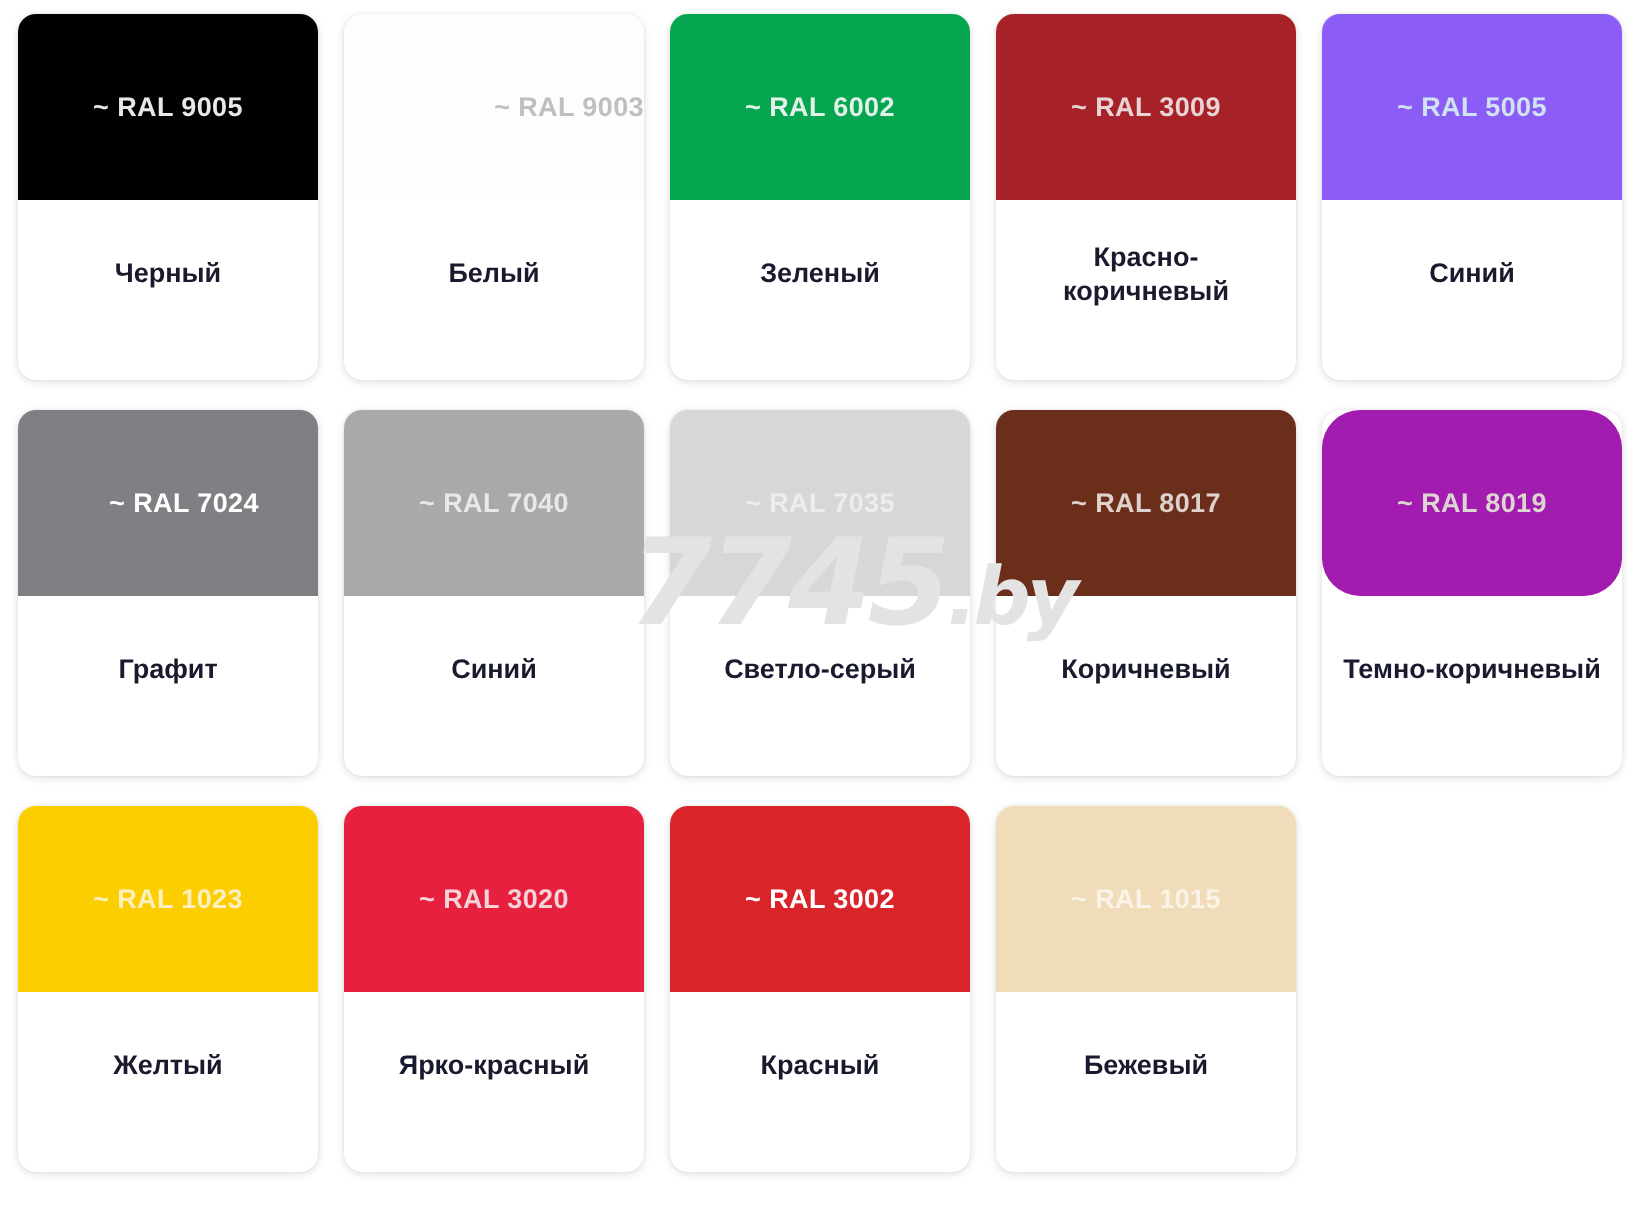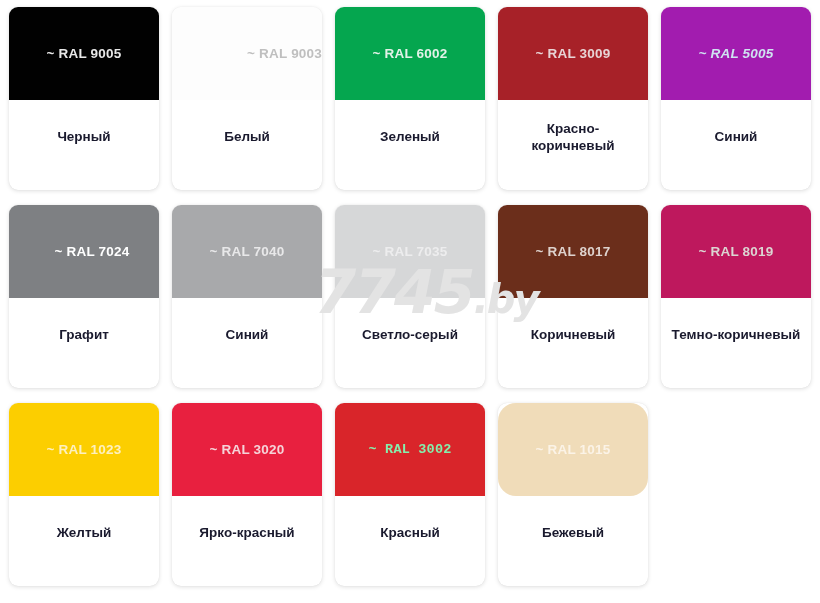--- a/index.html
+++ b/index.html
@@ -123,21 +123,21 @@
       </div>
       <div class="card-name">Зеленый</div>
     </div>
     <div class="color-card">
       <div class="swatch" style="background: rgb(167, 33, 40);">
         <div class="swatch-code" style="color: rgb(232, 212, 213);">~ RAL 3009</div>
       </div>
       <div class="card-name">Красно-коричневый</div>
     </div>
     <div class="color-card">
-      <div class="swatch" style="background: #a21caf; font-style: italic;">
+      <div class="swatch" style="background: #8b5cf6;">
         <div class="swatch-code" style="color: rgb(207, 227, 241);">~ RAL 5005</div>
       </div>
       <div class="card-name">Синий</div>
     </div>
     <div class="color-card">
       <div class="swatch" style="background: rgb(126, 128, 131);">
         <div class="swatch-code" style="color: #ffffff; margin-left: 16px;">~ RAL 7024</div>
       </div>
       <div class="card-name">Графит</div>
     </div>
@@ -153,43 +153,43 @@
       </div>
       <div class="card-name">Светло-серый</div>
     </div>
     <div class="color-card">
       <div class="swatch" style="background: rgb(107, 46, 27);">
         <div class="swatch-code" style="color: rgb(222, 210, 205);">~ RAL 8017</div>
       </div>
       <div class="card-name">Коричневый</div>
     </div>
     <div class="color-card">
-      <div class="swatch" style="background: #be185d;">
+      <div class="swatch" style="background: #a21caf; border-radius: 19px;">
         <div class="swatch-code" style="color: rgb(220, 213, 210);">~ RAL 8019</div>
       </div>
       <div class="card-name">Темно-коричневый</div>
     </div>
     <div class="color-card">
       <div class="swatch" style="background: rgb(252, 206, 0);">
         <div class="swatch-code" style="color: rgb(253, 240, 192);">~ RAL 1023</div>
       </div>
       <div class="card-name">Желтый</div>
     </div>
     <div class="color-card">
       <div class="swatch" style="background: rgb(232, 32, 63);">
         <div class="swatch-code" style="color: rgb(245, 211, 216);">~ RAL 3020</div>
       </div>
       <div class="card-name">Ярко-красный</div>
     </div>
     <div class="color-card">
       <div class="swatch" style="background: rgb(217, 37, 42);">
-        <div class="swatch-code" style="color: #86efac; font-family: Liberation Mono, monospace;">~ RAL 3002</div>
+        <div class="swatch-code" style="color: #ffffff;">~ RAL 3002</div>
       </div>
       <div class="card-name">Красный</div>
     </div>
     <div class="color-card">
-      <div class="swatch" style="background: rgb(240, 220, 185); border-radius: 18px;">
+      <div class="swatch" style="background: rgb(240, 220, 185);">
         <div class="swatch-code" style="color: rgb(251, 243, 231);">~ RAL 1015</div>
       </div>
       <div class="card-name">Бежевый</div>
     </div>
     <div class="color-card empty"></div>
   </div>
 
 </body></html>

